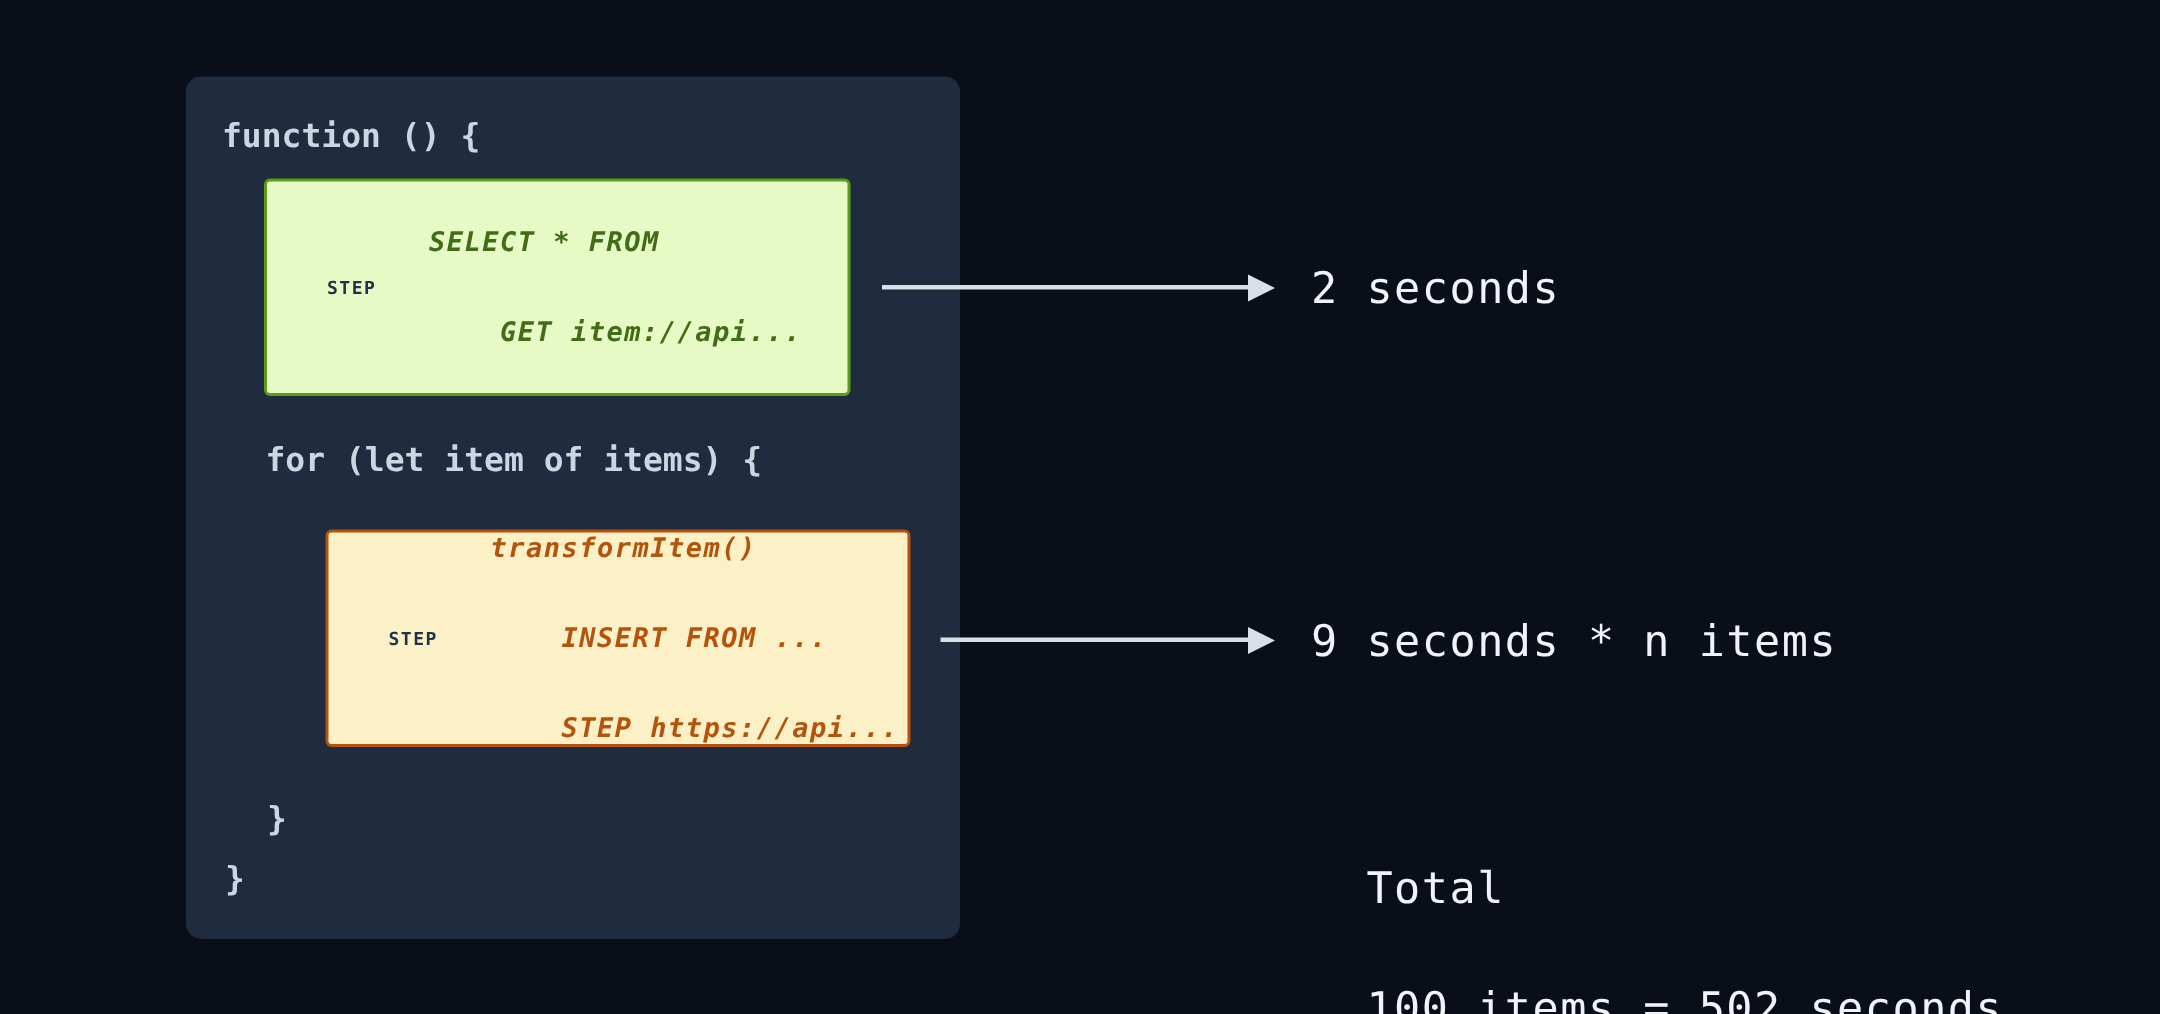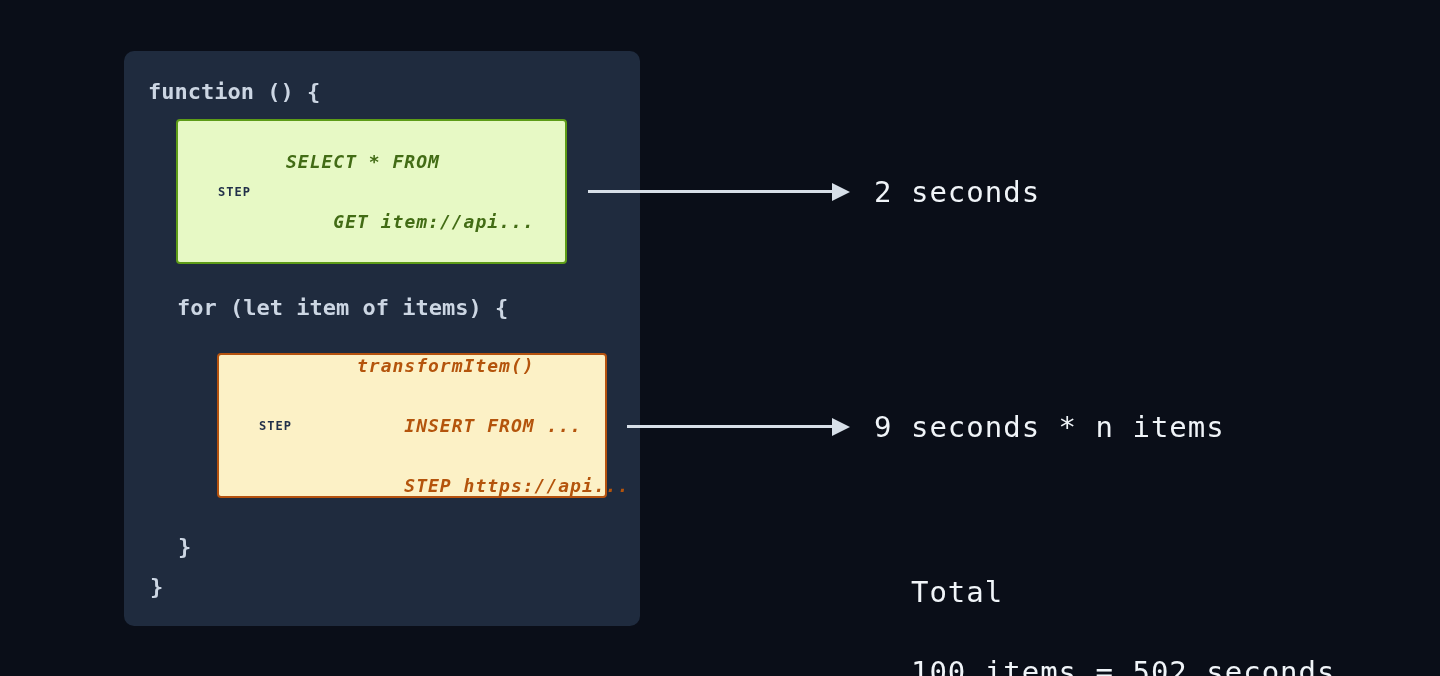--- a/index.html
+++ b/index.html
@@ -55,21 +55,21 @@
     position:absolute; left:40px;
     font-size:12px; font-weight:bold; letter-spacing:1px;
     color:var(--step-label);
   }
   .step-lines{
     position:absolute; left:108px;
     font-size:18px; font-weight:bold; letter-spacing:1px;
     line-height:30px; white-space:pre;font-style:italic;
   }
   .green .step-lines{color:var(--step1-text);}
-  .yellow .step-lines{color:var(--step2-text);margin-left:30px;}
+  .yellow .step-lines{color:var(--step2-text);}
   
   .arrow-line{
     height:3px; background:var(--arrow);
   }
   .arrow-head{
     width:0; height:0;
     border-top:9px solid transparent;
     border-bottom:9px solid transparent;
     border-left:18px solid var(--arrow);
   }

